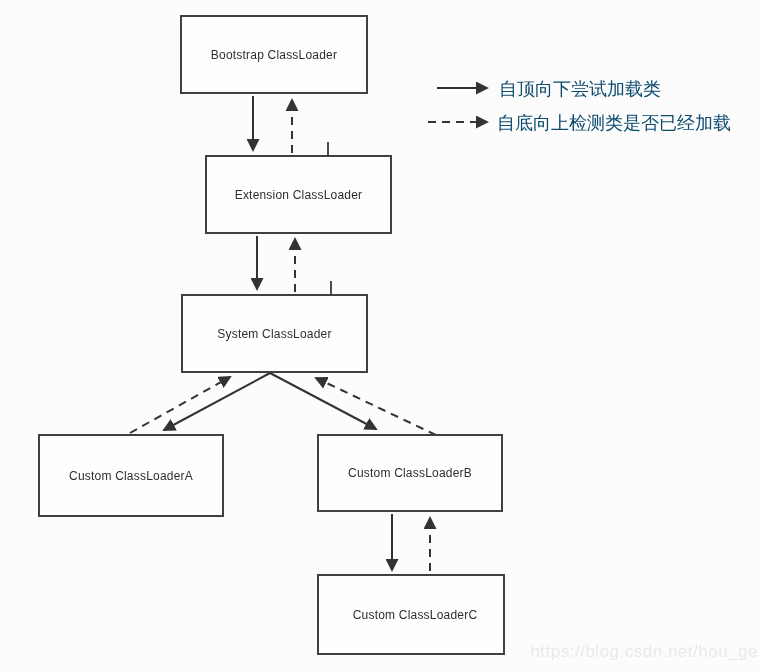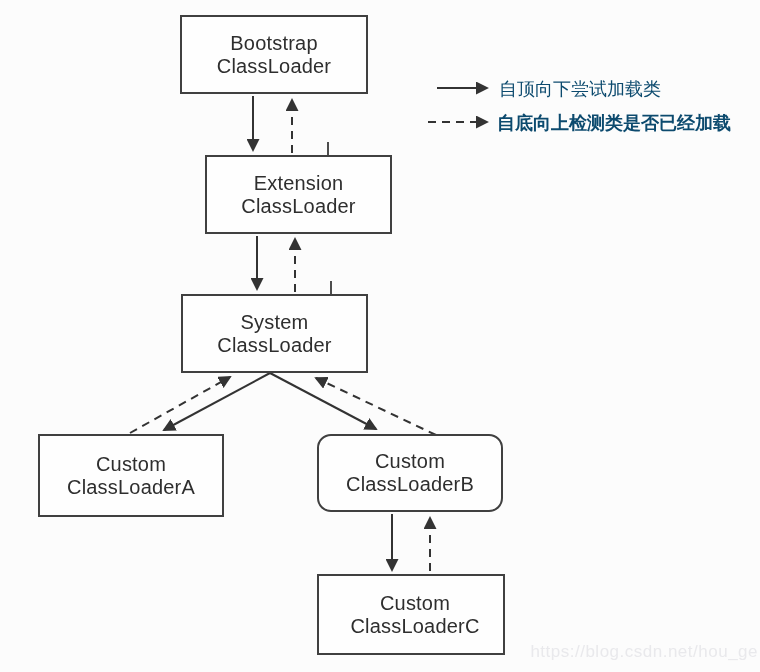--- a/index.html
+++ b/index.html
@@ -30,39 +30,39 @@
   svg.arrows line.tick { stroke: #4d4d4d; stroke-width: 2; }
   #arrowhead path { fill: var(--line); }
   .node {
     position: absolute;
     border: 2px solid var(--box-border);
     background: var(--box-bg);
     display: flex;
     align-items: center;
     justify-content: center;
     text-align: center;
-    font-size: 20px;
+    font-size: 12px;
     color: var(--text);
     letter-spacing: 0.2px;
   }
   .node-bootstrap { left: 180px; top: 15px;  width: 188px; height: 79px; }
   .node-extension { left: 181px; top: 155px; width: 187px; height: 79px; margin-left: 24px; }
   .node-system    { left: 181px; top: 294px; width: 187px; height: 79px; }
   .node-customA   { left: 38px;  top: 434px; width: 186px; height: 83px; }
-  .node-customB   { left: 317px; top: 434px; width: 186px; height: 78px; border-radius: 14px; }
+  .node-customB   { left: 317px; top: 434px; width: 186px; height: 78px; }
   .node-customC   { left: 317px; top: 574px; width: 188px; height: 81px; padding-left: 8px; }
   .legend-label {
     position: absolute;
     font-size: 18px;
     color: #0c4a6e;
     white-space: nowrap;
     line-height: 20px;
   }
   .legend-label-solid  { left: 499px; top: 79px; }
-  .legend-label-dashed { left: 497px; top: 113px; font-weight: bold; }
+  .legend-label-dashed { left: 497px; top: 113px; }
   .watermark {
     position: absolute;
     right: 2px;
     top: 642px;
     font-size: 17px;
     color: var(--watermark);
     letter-spacing: 0.5px;
     white-space: nowrap;
   }
 </style>

